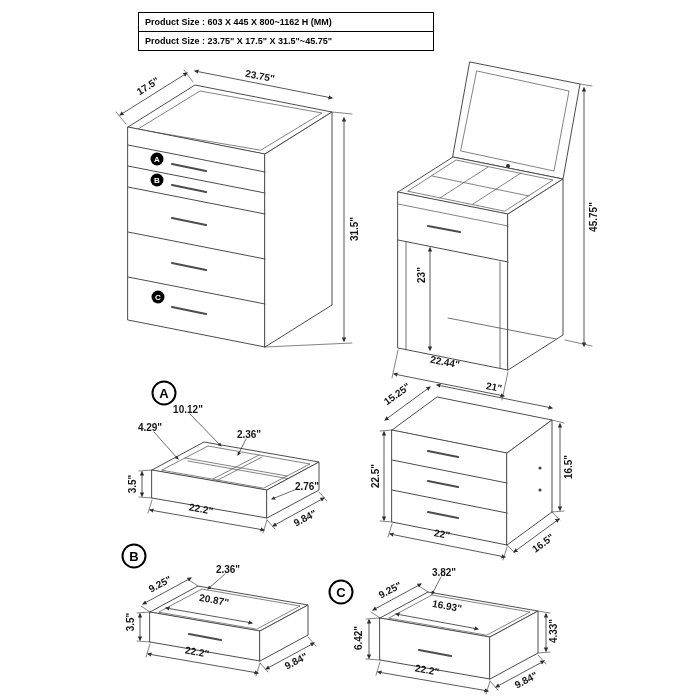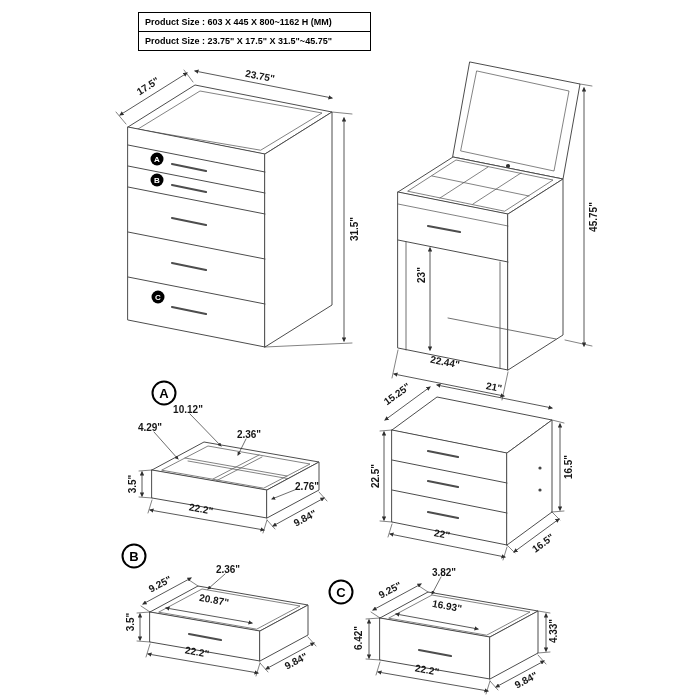--- a/index.html
+++ b/index.html
@@ -3,21 +3,21 @@
 <meta charset="utf-8">
 <style>
   html,body{margin:0;padding:0;background:#fff}
   .stage{
     position:relative;width:700px;height:700px;background:#fff;
     outline:1px solid #e0e0e0;overflow:hidden;
     font-family:"Liberation Sans","DejaVu Sans",sans-serif;
   }
   svg.art{position:absolute;left:0;top:0}
   .hdr{
-    position:absolute;left:138px;width:233px;height:20px;
+    position:absolute;left:138px;width:296px;height:20px;
     border:1px solid #000;background:#fff;box-sizing:border-box;
     display:flex;align-items:center;padding:0 6px;
     font-size:9px;font-weight:bold;color:#000;white-space:nowrap;
   }
   .dim{
     position:absolute;font-size:10px;font-weight:bold;color:#161616;
     white-space:nowrap;transform:translate(-50%,-50%) rotate(var(--r,0deg));
   }
   .circ{
     position:absolute;width:25px;height:25px;border:2.5px solid #000;border-radius:50%;

